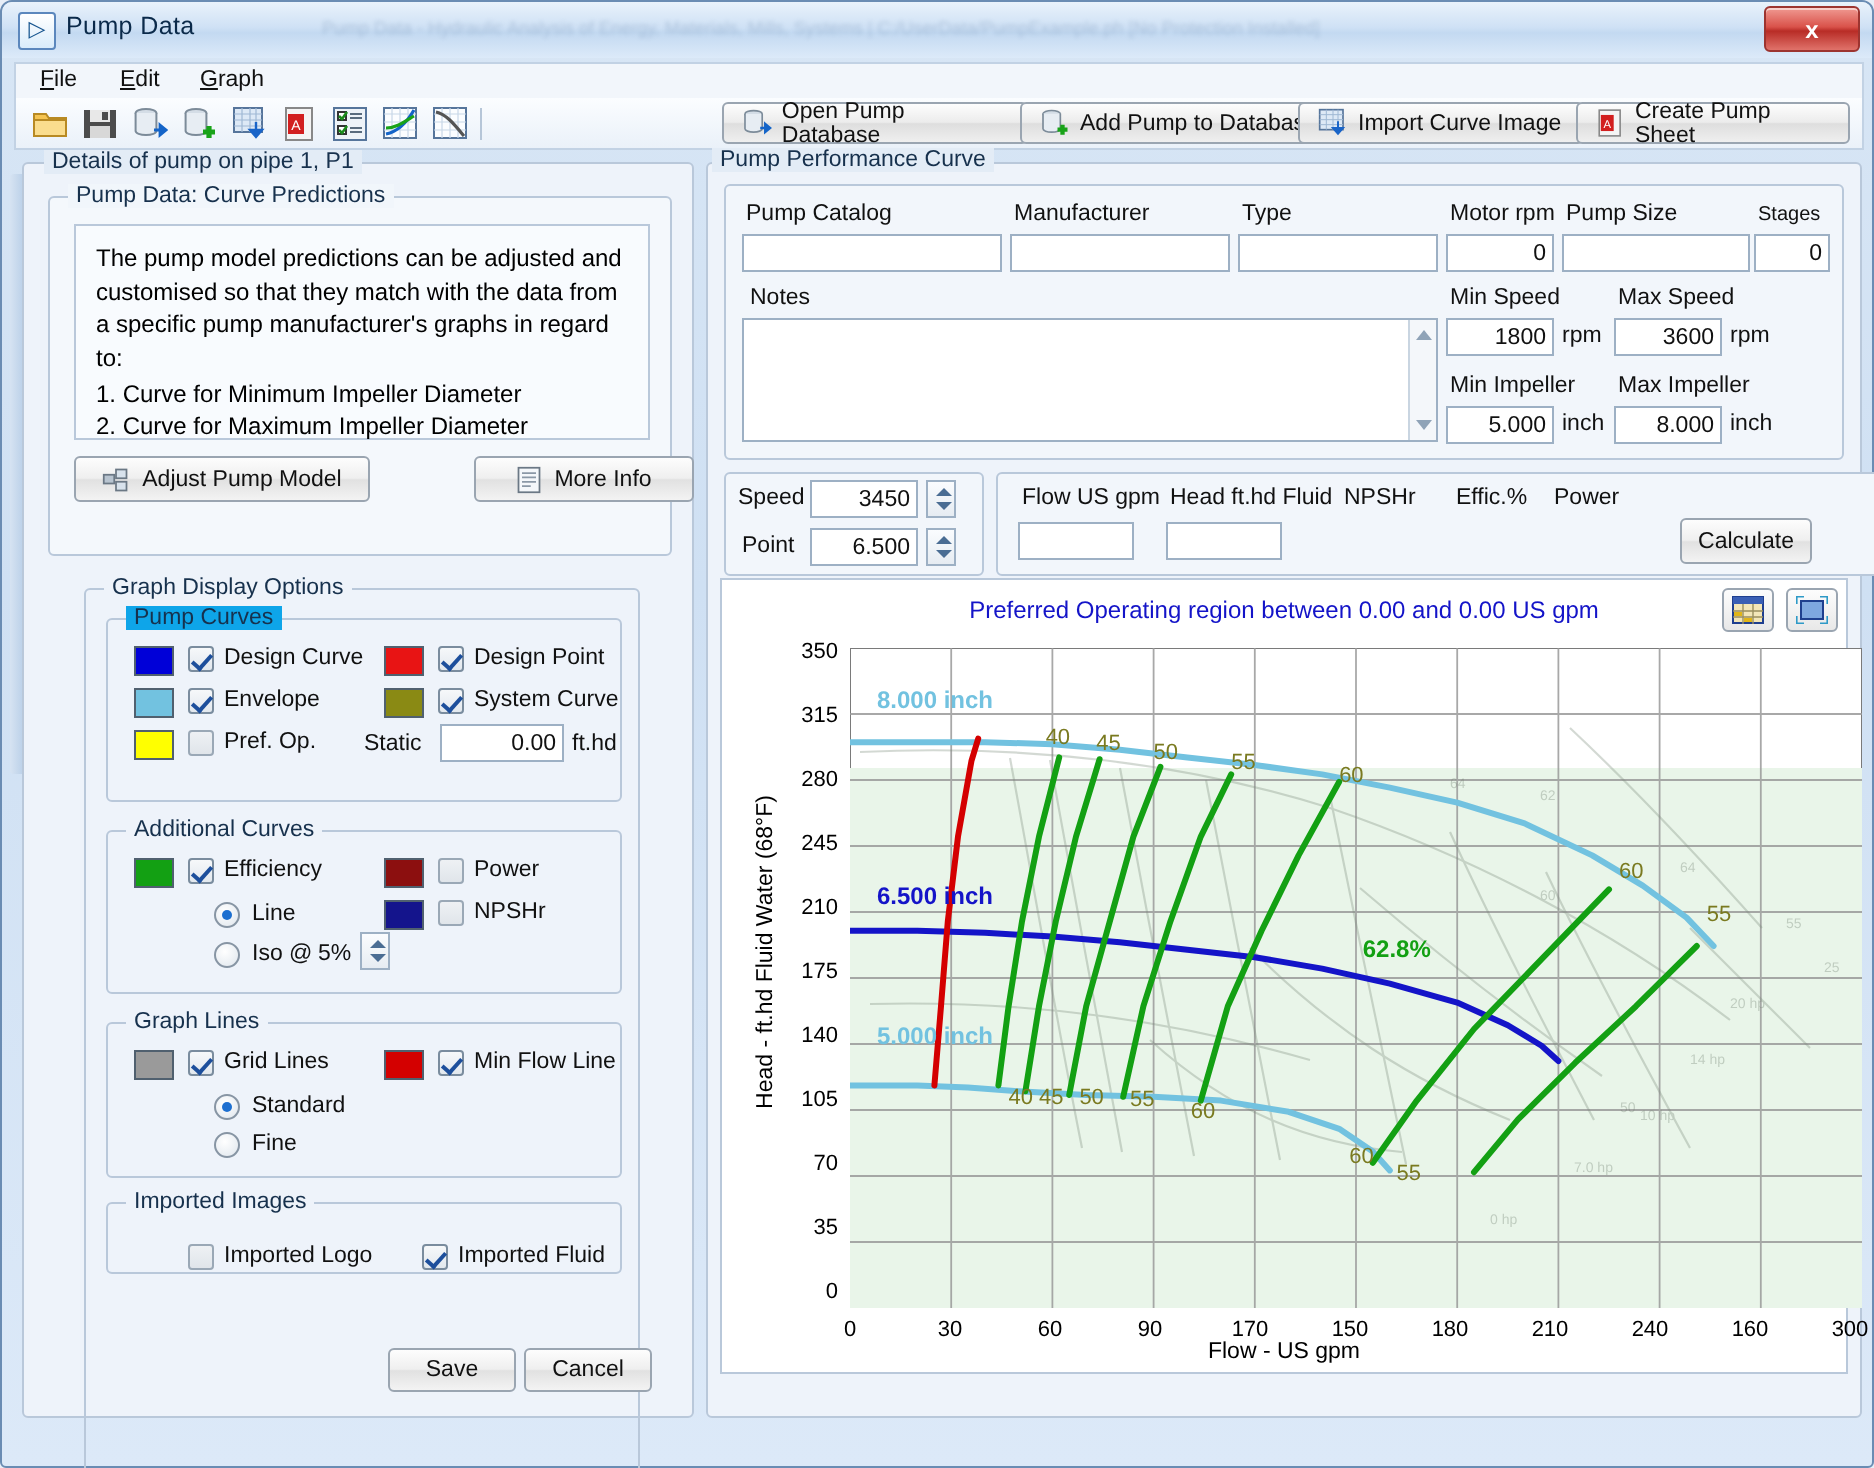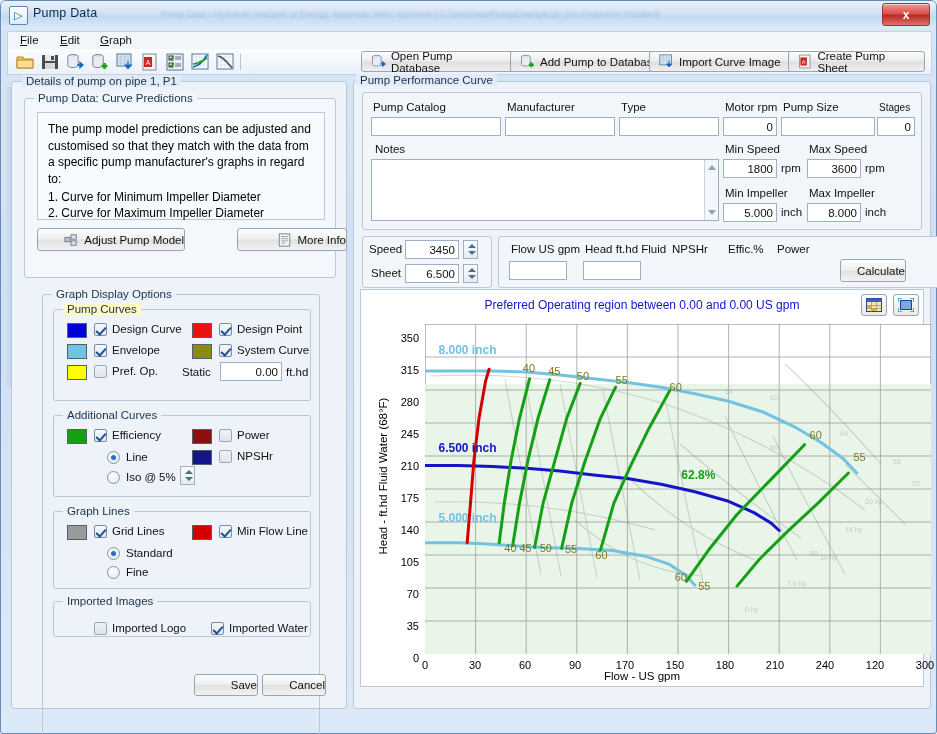--- a/index.html
+++ b/index.html
@@ -88,21 +88,21 @@
   }
   .rightpanel{
     position:absolute;left:352px;top:80px;width:578px;height:628px;
     border:1px solid #b9c8da;border-radius:3px;background:#eef3fa;
     box-sizing:border-box;
   }
   .btn{
     position:absolute;height:23px;
     background:linear-gradient(to bottom,#fdfdfd 0%,#efefef 48%,#e1e1e1 52%,#f3f3f3 100%);
     border:1px solid #9aa5b1;border-radius:3px;
-    display:flex;align-items:center;justify-content:flex-end;gap:6px;
+    display:flex;align-items:center;justify-content:center;gap:6px;
     font-size:11.5px;color:#111;box-sizing:border-box;
   }
   .chk{
     position:absolute;width:13px;height:13px;border:1px solid #7a8c9e;
     background:linear-gradient(to bottom,#f6f8fa,#e2e8ee);
     border-radius:2px;box-sizing:border-box;
   }
   .chk.on:after{
     content:"";position:absolute;left:3px;top:1px;width:4px;height:8px;
     border:solid #1d4f9c;border-width:0 2px 2px 0;transform:rotate(42deg);
@@ -165,21 +165,21 @@
     display:flex;align-items:center;justify-content:center;
   }
   .ylabel{
     position:absolute;left:-58px;top:180px;width:160px;text-align:center;
     transform:rotate(-90deg);font-size:11.5px;color:#000;
   }
   .xlabel{
     position:absolute;left:0;bottom:4px;width:100%;text-align:center;
     font-size:11.5px;color:#000;
   }
-  .tick-y{position:absolute;text-align:right;font-size:11px;color:#000;width:30px;margin-top:12px;}
+  .tick-y{position:absolute;text-align:right;font-size:11px;color:#000;width:30px;}
   .tick-x{position:absolute;text-align:center;font-size:11px;color:#000;width:30px;}
   .fadebox{
     position:absolute;left:359px;top:686px;width:166px;height:22px;
     border:1px solid #b9c8da;border-radius:2px;background:#eef3fa;
     box-sizing:border-box;display:flex;align-items:center;gap:6px;padding:0 6px;
   }
   .slider{position:relative;width:60px;height:14px;}
   .slider .track{position:absolute;left:0;top:6px;width:60px;height:2px;background:#9aa8b6;}
   .slider .thumb{
     position:absolute;left:24px;top:0;width:11px;height:15px;
@@ -341,21 +341,21 @@
             <path d="M3 4h8M3 6.5h8M3 9h8M3 11.5h5" stroke="#8a98a6"></path>
           </svg>
         <span>More Info</span>
       </div>
     </div>
 
     <div class="groupbox" style="left:30px;top:212px;width:278px;height:448px;background:transparent">
       <div class="gb-title" style="background:#eef3fa">Graph Display Options</div>
 
       <div class="groupbox" style="left:10px;top:14px;width:258px;height:92px;background:transparent">
-        <div class="gb-title" style="background:#fef9c3">Pump Curves</div>
+        <div class="gb-title" style="background:#0ea5e9">Pump Curves</div>
 
         <div class="swatch" style="left:13px;top:13px;background:#0000d8"></div>
         <div class="chk on" style="left:40px;top:13px"></div>
         <div class="lbl" style="left:58px;top:13px">Design Curve</div>
 
         <div class="swatch" style="left:138px;top:13px;background:#e81414"></div>
         <div class="chk on" style="left:165px;top:13px"></div>
         <div class="lbl" style="left:183px;top:13px">Design Point</div>
 
         <div class="swatch" style="left:13px;top:34px;background:#72c2e0"></div>
@@ -414,21 +414,21 @@
         <div class="lbl" style="left:72px;top:35px">Standard</div>
         <div class="radio" style="left:53px;top:54px"></div>
         <div class="lbl" style="left:72px;top:54px">Fine</div>
       </div>
 
       <div class="groupbox" style="left:10px;top:306px;width:258px;height:36px;background:transparent">
         <div class="gb-title" style="background:#eef3fa">Imported Images</div>
         <div class="chk dim" style="left:40px;top:20px"></div>
         <div class="lbl" style="left:58px;top:20px">Imported Logo</div>
         <div class="chk on" style="left:157px;top:20px"></div>
-        <div class="lbl" style="left:175px;top:20px">Imported Water</div>
+        <div class="lbl" style="left:175px;top:20px">Imported Fluid</div>
       </div>
     </div>
 
     <div class="btn" style="left:182px;top:592px;width:64px;height:22px">Save</div>
     <div class="btn" style="left:250px;top:592px;width:64px;height:22px">Cancel</div>
   </div>
 
   <div class="rightpanel">
     <div class="gb-title" style="left:2px;top:-8px;background:#e3ecf6">Pump Performance Curve</div>
 
@@ -470,21 +470,21 @@
 
       <div class="lbl" style="left:446px;top:94px">Max Impeller</div>
       <div class="fld r" style="left:444px;top:110px;width:54px">8.000</div>
       <div class="lbl" style="left:502px;top:113px">inch</div>
     </div>
 
     <div class="groupbox" style="left:8px;top:154px;width:130px;height:52px;background:#f2f6fb">
       <div class="lbl" style="left:6px;top:6px">Speed</div>
       <div class="fld r" style="left:42px;top:3px;width:54px">3450</div>
       <div class="spin" style="left:100px;top:3px"></div>
-      <div class="lbl" style="left:8px;top:30px">Sheet</div>
+      <div class="lbl" style="left:8px;top:30px">Point</div>
       <div class="fld r" style="left:42px;top:27px;width:54px">6.500</div>
       <div class="spin" style="left:100px;top:27px"></div>
     </div>
 
     <div class="groupbox" style="left:144px;top:154px;width:488px;height:52px;background:#f2f6fb">
       <div class="lbl" style="left:12px;top:6px">Flow US gpm</div>
       <div class="fld" style="left:10px;top:24px;width:58px"></div>
 
       <div class="lbl" style="left:86px;top:6px">Head ft.hd Fluid</div>
       <div class="fld" style="left:84px;top:24px;width:58px"></div>
@@ -533,21 +533,21 @@
 
     <div class="tick-x" style="left:49px;top:369px">0</div>
     <div class="tick-x" style="left:99px;top:369px">30</div>
     <div class="tick-x" style="left:149px;top:369px">60</div>
     <div class="tick-x" style="left:199px;top:369px">90</div>
     <div class="tick-x" style="left:249px;top:369px">170</div>
     <div class="tick-x" style="left:299px;top:369px">150</div>
     <div class="tick-x" style="left:349px;top:369px">180</div>
     <div class="tick-x" style="left:399px;top:369px">210</div>
     <div class="tick-x" style="left:449px;top:369px">240</div>
-    <div class="tick-x" style="left:499px;top:369px">120</div>
+    <div class="tick-x" style="left:499px;top:369px">160</div>
     <div class="tick-x" style="left:549px;top:369px">300</div>
 
     <svg id="plot" width="506" height="330" viewBox="0 0 506 330" style="position:absolute;left:64px;top:34px">
       <defs>
         <clipPath id="clipPlot">
             <rect x="0" y="0" width="506" height="330"></rect>
           </clipPath>
       </defs>
       <rect x="0" y="0" width="506" height="330" fill="#ffffff" stroke="#7a7a7a" stroke-width="1"></rect>
 

